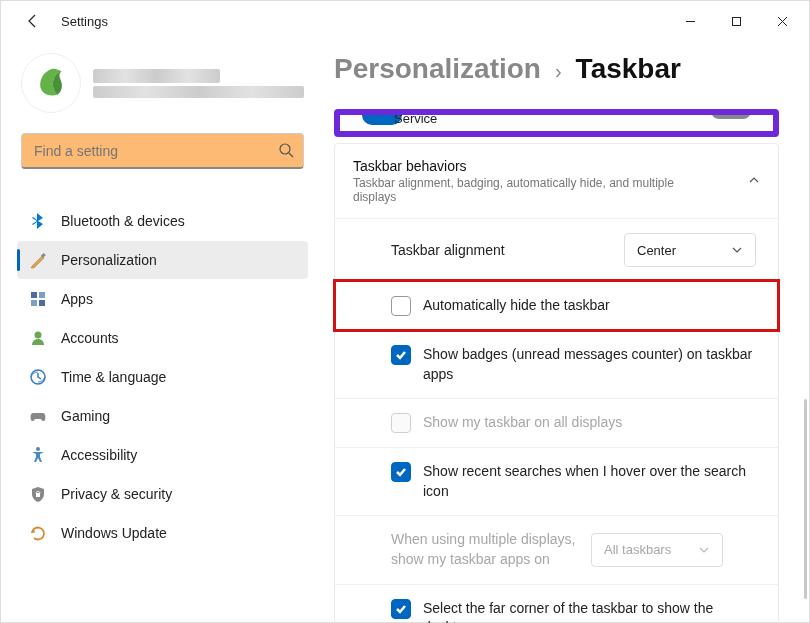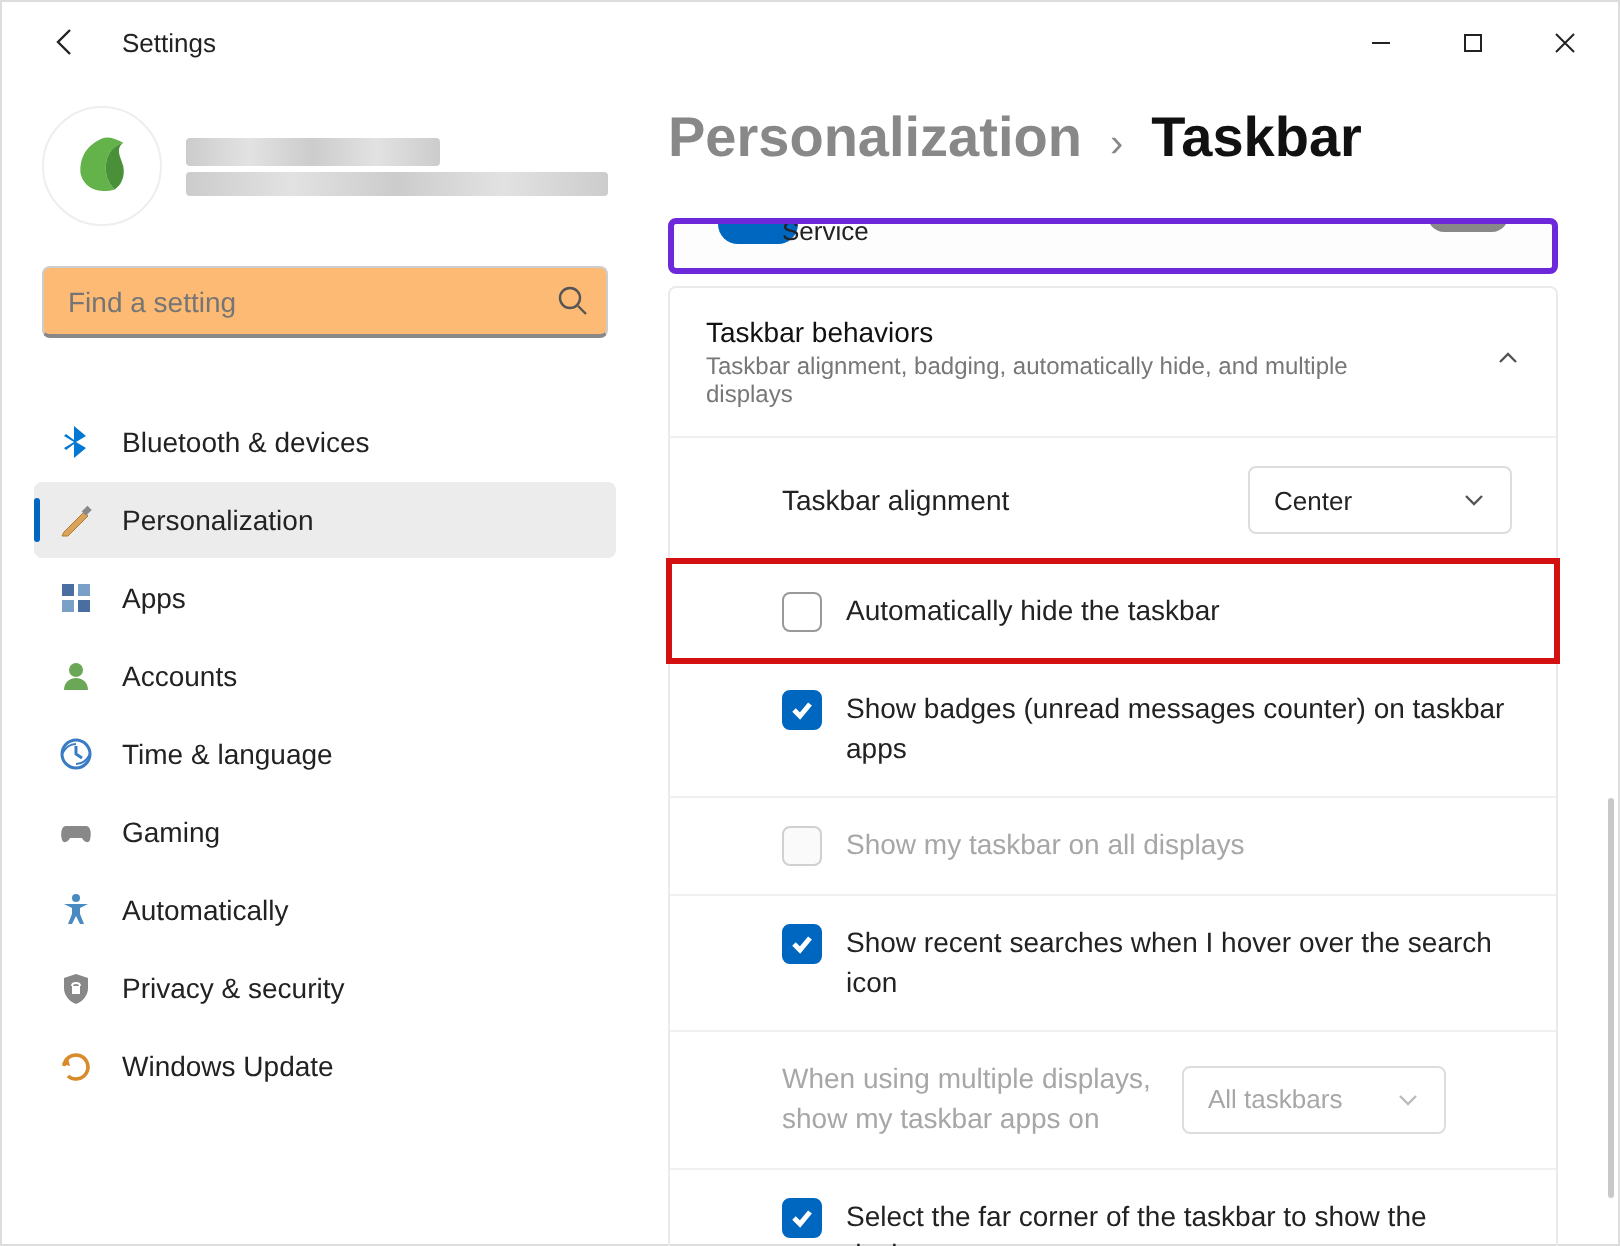--- a/index.html
+++ b/index.html
@@ -29,21 +29,21 @@
   .nav-item.selected::before { content:""; position:absolute; left:0; top:8px; bottom:8px; width:3px; background:#0067c0; border-radius:2px;}
   .nav-item .nicon { width:18px; height:18px; margin-right:14px; display:flex; align-items:center; justify-content:center;}
   .nav-item .nicon svg { width:18px; height:18px;}
   .partial { height:18px; border-bottom:1px dotted transparent;}
   .content { flex:1; padding: 4px 30px 0 18px;}
   .crumbs { display:flex; align-items:baseline; gap:14px; margin:8px 0 24px 0;}
   .crumbs .p1 { font-size:28px; font-weight:600; color:#888;}
   .crumbs .chev { font-size:20px; color:#888;}
   .crumbs .p2 { font-size:28px; font-weight:600; color:#111;}
   .card { border:1px solid #eaeaea; border-radius:4px; margin-bottom:6px;}
-  .remnant { height:28px; background:#fdfdfd; border:3px solid #6d28d9; border-radius:4px; margin-bottom:6px; position:relative; display:flex; align-items:flex-start; padding:0 18px; overflow:hidden;}
+  .remnant { height:28px; background:#fdfdfd; border:6px solid #6d28d9; border-radius:4px; margin-bottom:6px; position:relative; display:flex; align-items:flex-start; padding:0 18px; overflow:hidden;}
   .remn-text { font-size:13px; color:#222; margin-left:36px; position:relative; top:-4px;}
   .remn-toggle { position:absolute; right:22px; top:-4px; width:40px; height:8px; background:#888; border-radius:0 0 10px 10px;}
   .exp-head { display:flex; align-items:center; padding:14px 18px; cursor:pointer;gap:37px;}
   .exp-head .tcol { flex:1;}
   .exp-head .etitle { font-size:14px; color:#111;}
   .exp-head .edesc { font-size:12px; color:#777; margin-top:2px;}
   .exp-body { }
   .row { display:flex; align-items:center; padding:14px 22px; border-top:1px solid #f0f0f0;}
   .row .rlabel { flex:1; font-size:14px; color:#222; padding-left:34px;}
   .select { width:132px; height:34px; border:1px solid #ddd; border-radius:4px; background:#fff; display:flex; align-items:center; justify-content:space-between; padding:0 12px; font-size:13px; color:#222; cursor:pointer;}
@@ -173,21 +173,21 @@
             </span>
           <span>Gaming</span>
         </div>
         <div class="nav-item">
           <span class="nicon">
               <svg viewBox="0 0 18 18">
                 <circle fill="#4a8ac0" cx="9" cy="3" r="2"></circle>
                 <path fill="#4a8ac0" d="M3 6 L15 6 L11 8 L11 11 L13 16 L11 16 L9 12 L7 16 L5 16 L7 11 L7 8 Z"></path>
               </svg>
             </span>
-          <span>Automatically</span>
+          <span>Accessibility</span>
         </div>
         <div class="nav-item">
           <span class="nicon">
               <svg viewBox="0 0 18 18">
                 <path fill="#888" d="M9 2 L15 4 L15 9 C 15 13 12 16 9 17 C 6 16 3 13 3 9 L3 4 Z"></path>
                 <rect fill="#fff" x="7" y="8" width="4" height="4"></rect>
                 <path fill="none" stroke="#fff" d="M7 8 C 7 6 11 6 11 8"></path>
               </svg>
             </span>
           <span>Privacy &amp; security</span>

